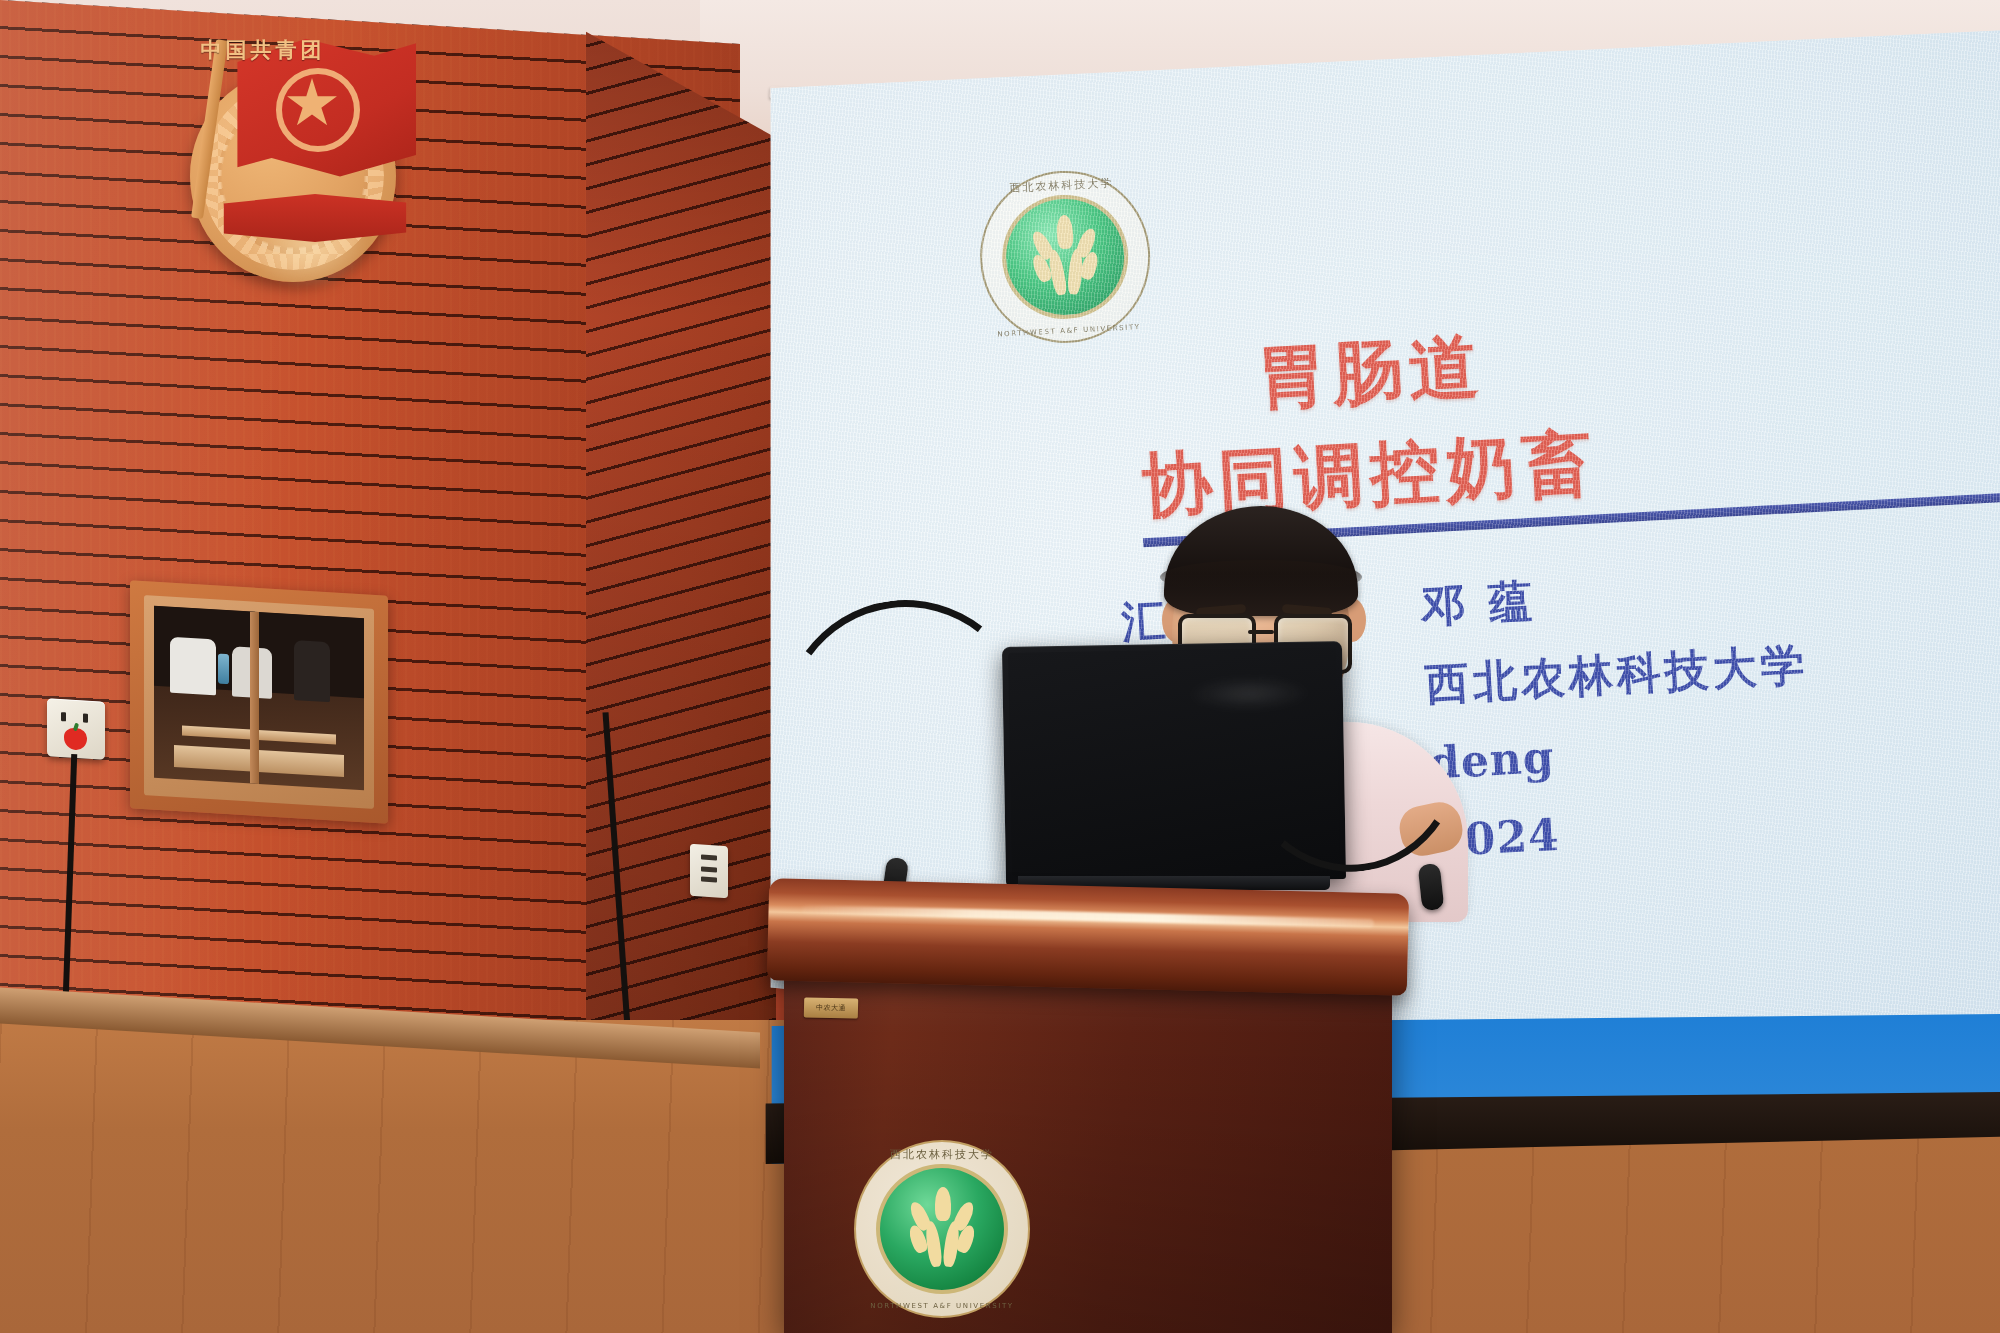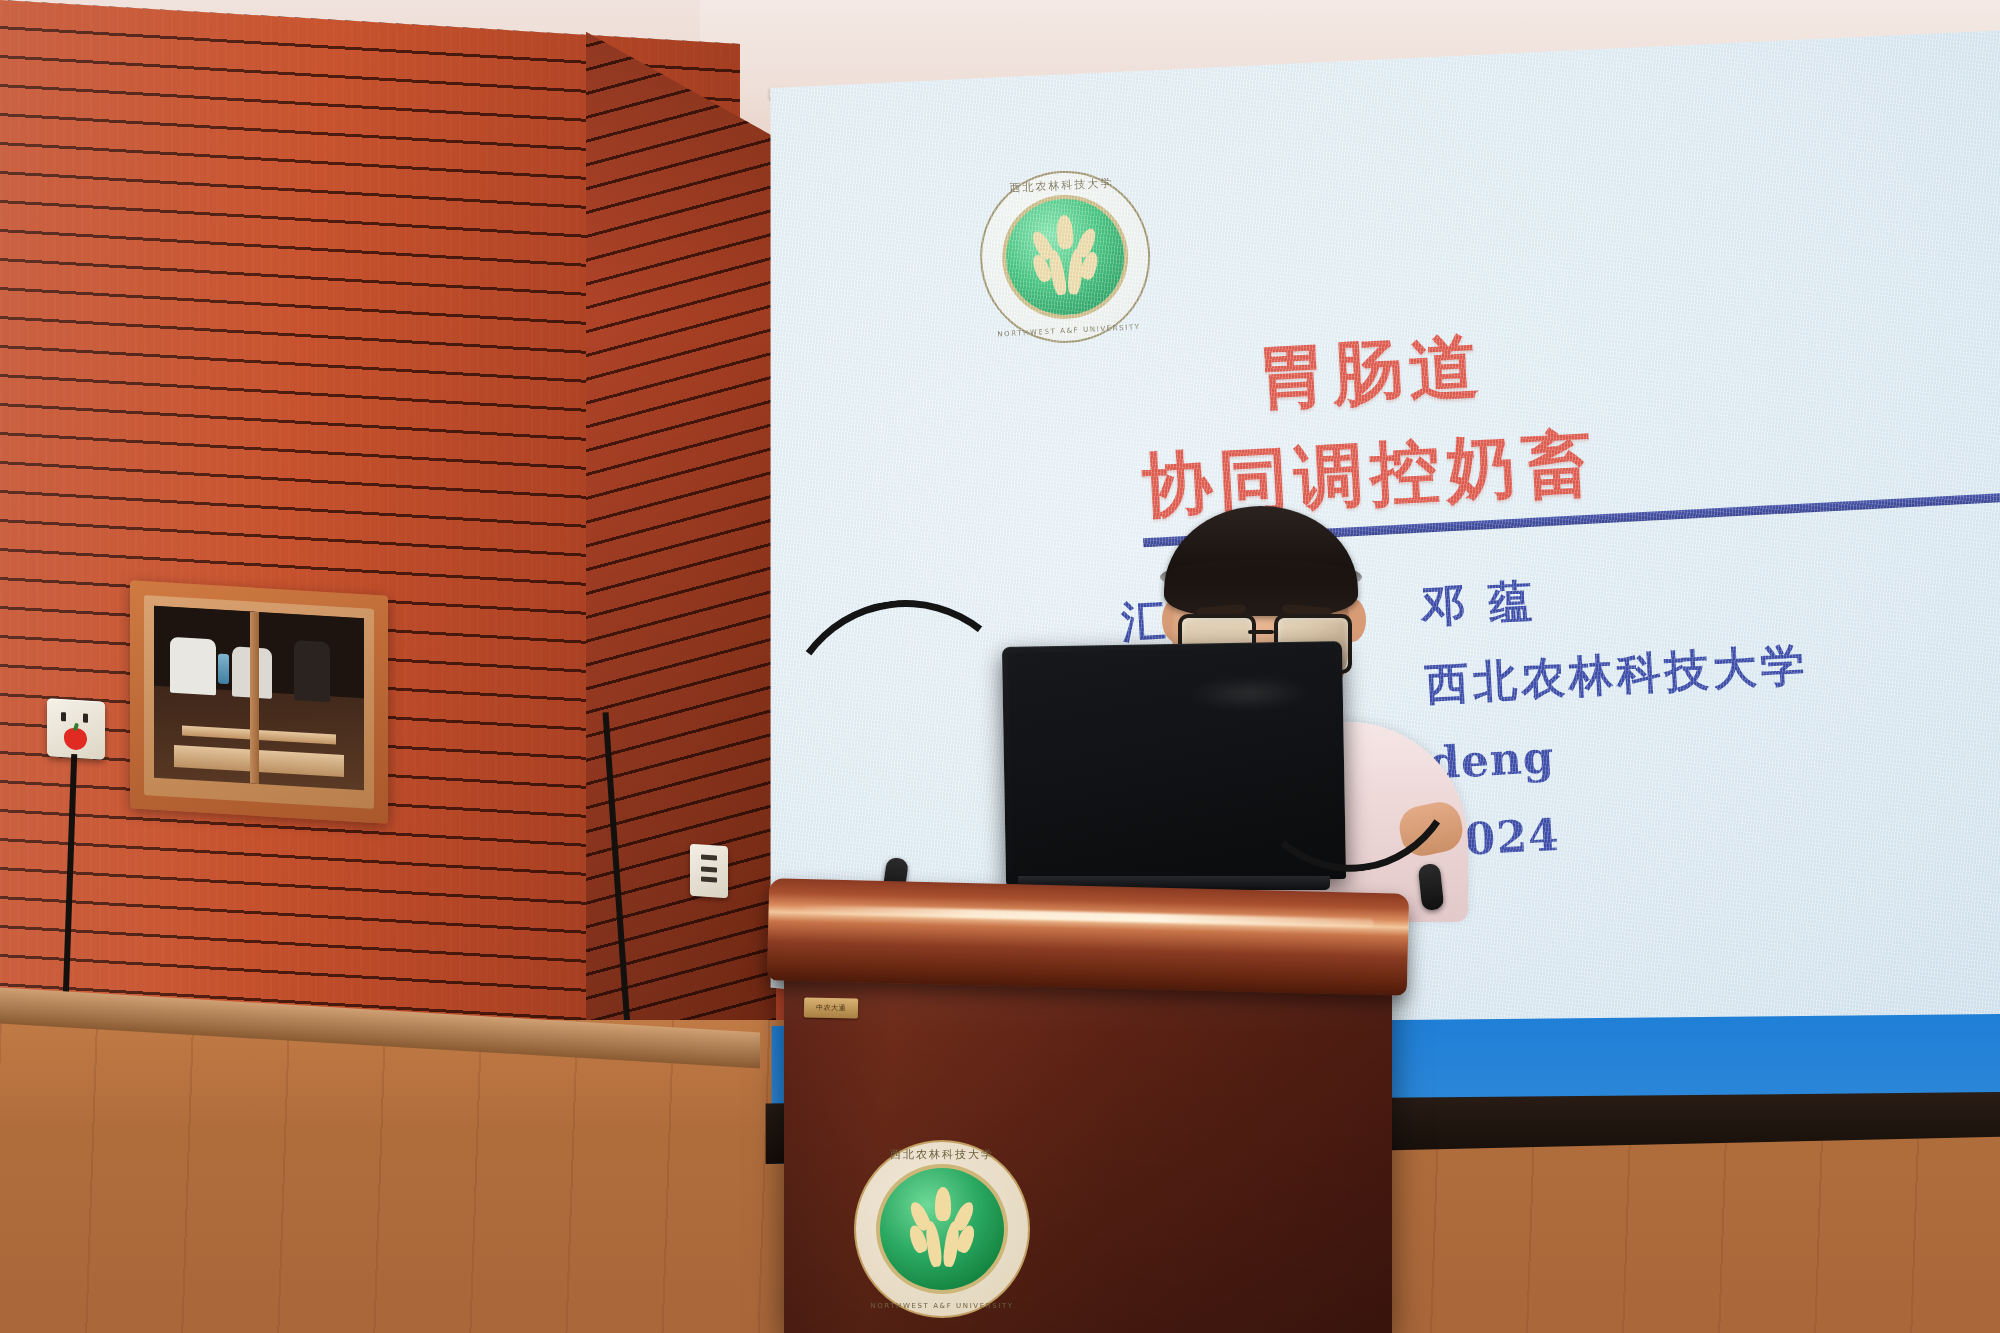--- a/index.html
+++ b/index.html
@@ -512,20 +512,31 @@
   <div class="rail-hook" style="left:1120px;top:104px;transform:rotate(3deg);"></div>
   <div class="rail-hook" style="left:1318px;top:115px;transform:rotate(3deg);"></div>
   <div class="rail-hook" style="left:1516px;top:126px;transform:rotate(3deg);"></div>
   <div class="rail-hook" style="left:1714px;top:137px;transform:rotate(3deg);"></div>
 
   <div class="wall-main"></div>
   <div class="wall-shade"></div>
   <div class="wall-return"></div>
   <div class="wall-return-shade"></div>
 
+  <div class="cyl-emblem">
+    <div class="cyl-disc"></div>
+    <div class="cyl-wreath"></div>
+    <div class="cyl-glow"></div>
+    <div class="cyl-pole"></div>
+    <div class="cyl-flag"></div>
+    <div class="cyl-star-ring"></div>
+    <div class="cyl-star"></div>
+    <div class="cyl-banner"></div>
+    <div class="cyl-banner-text">中国共青团</div>
+  </div>
 
   <div class="window-frame soft-shadow">
     <div class="window-frame-inner"></div>
     <div class="window-glass">
       <div class="win-dark" style="left:0;top:0;width:210px;height:80px;"></div>
       <div class="win-person" style="left:16px;top:30px;width:46px;height:56px;"></div>
       <div class="win-person" style="left:78px;top:36px;width:40px;height:50px;background:#dcd8d2;"></div>
       <div class="win-person" style="left:140px;top:26px;width:36px;height:60px;background:#2a2320;"></div>
       <div class="win-bottle" style="left:64px;top:44px;"></div>
       <div class="win-handlebar"></div>

